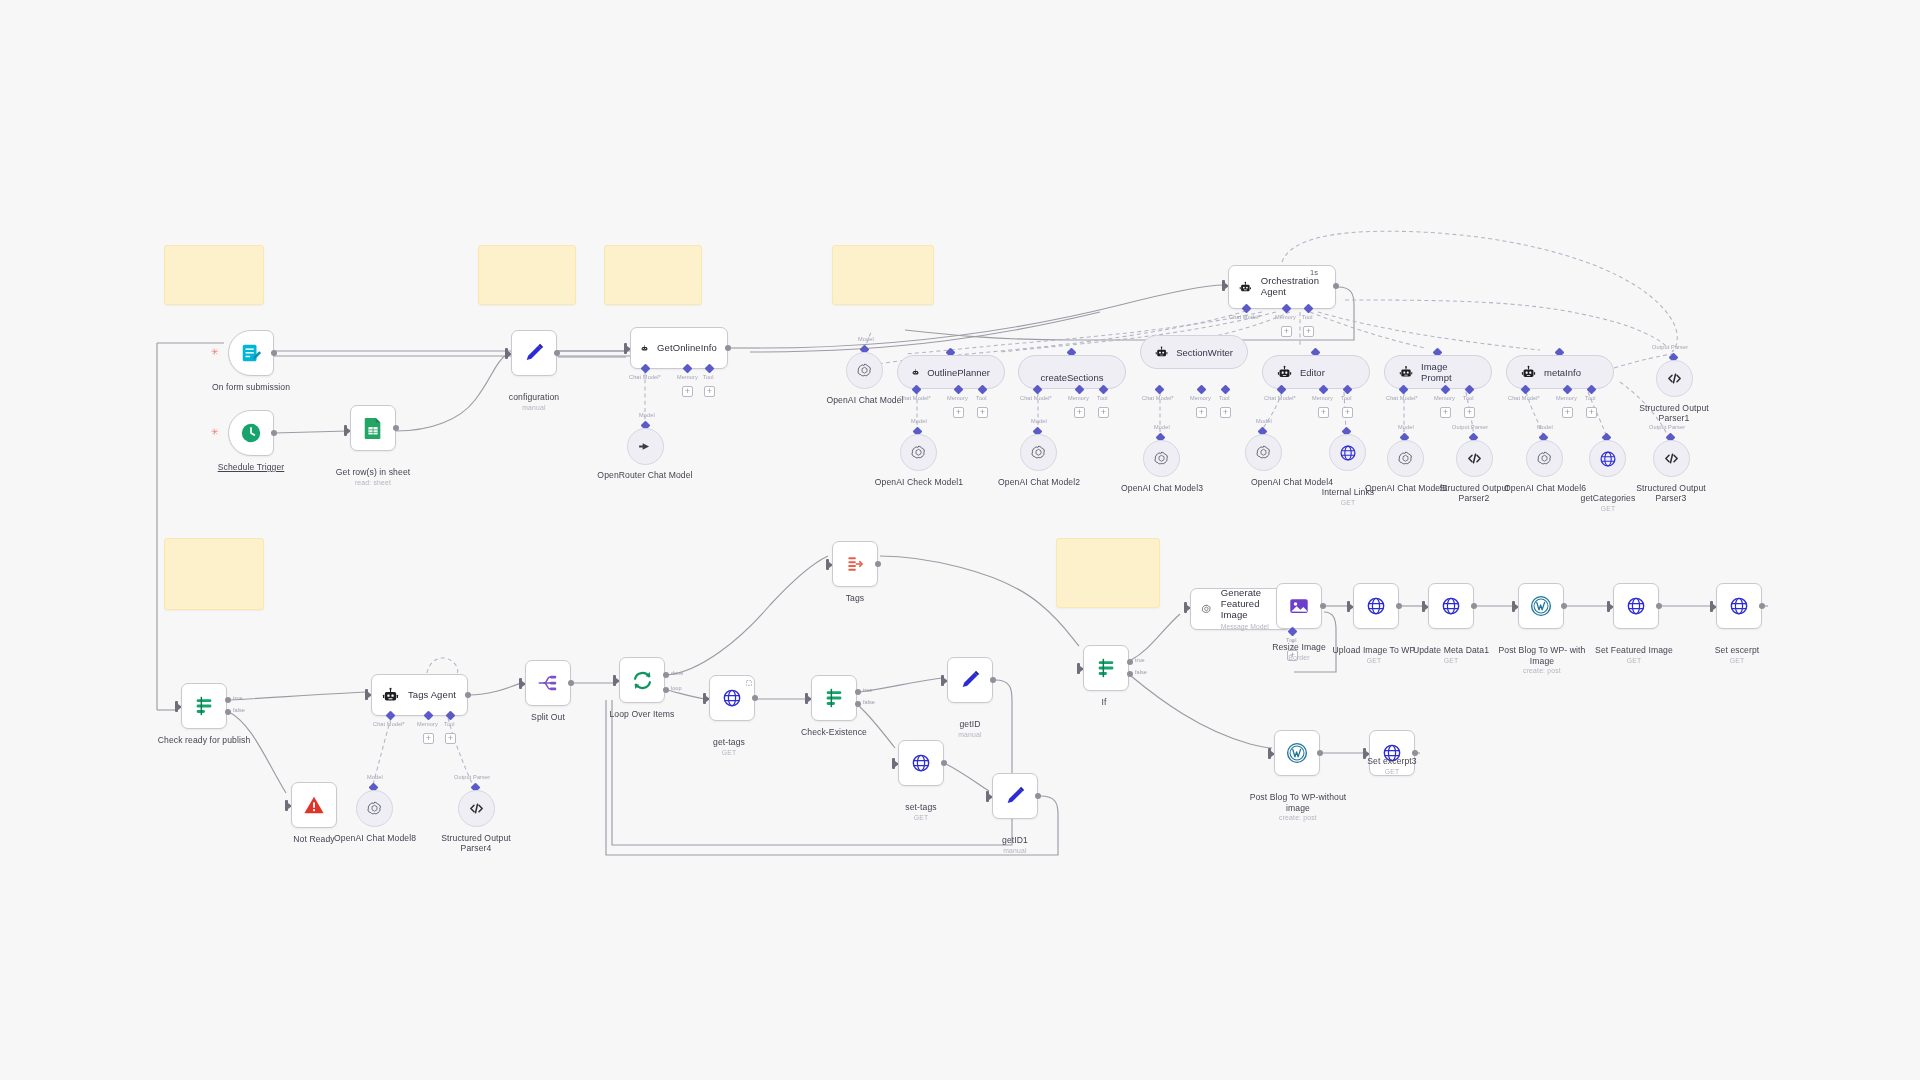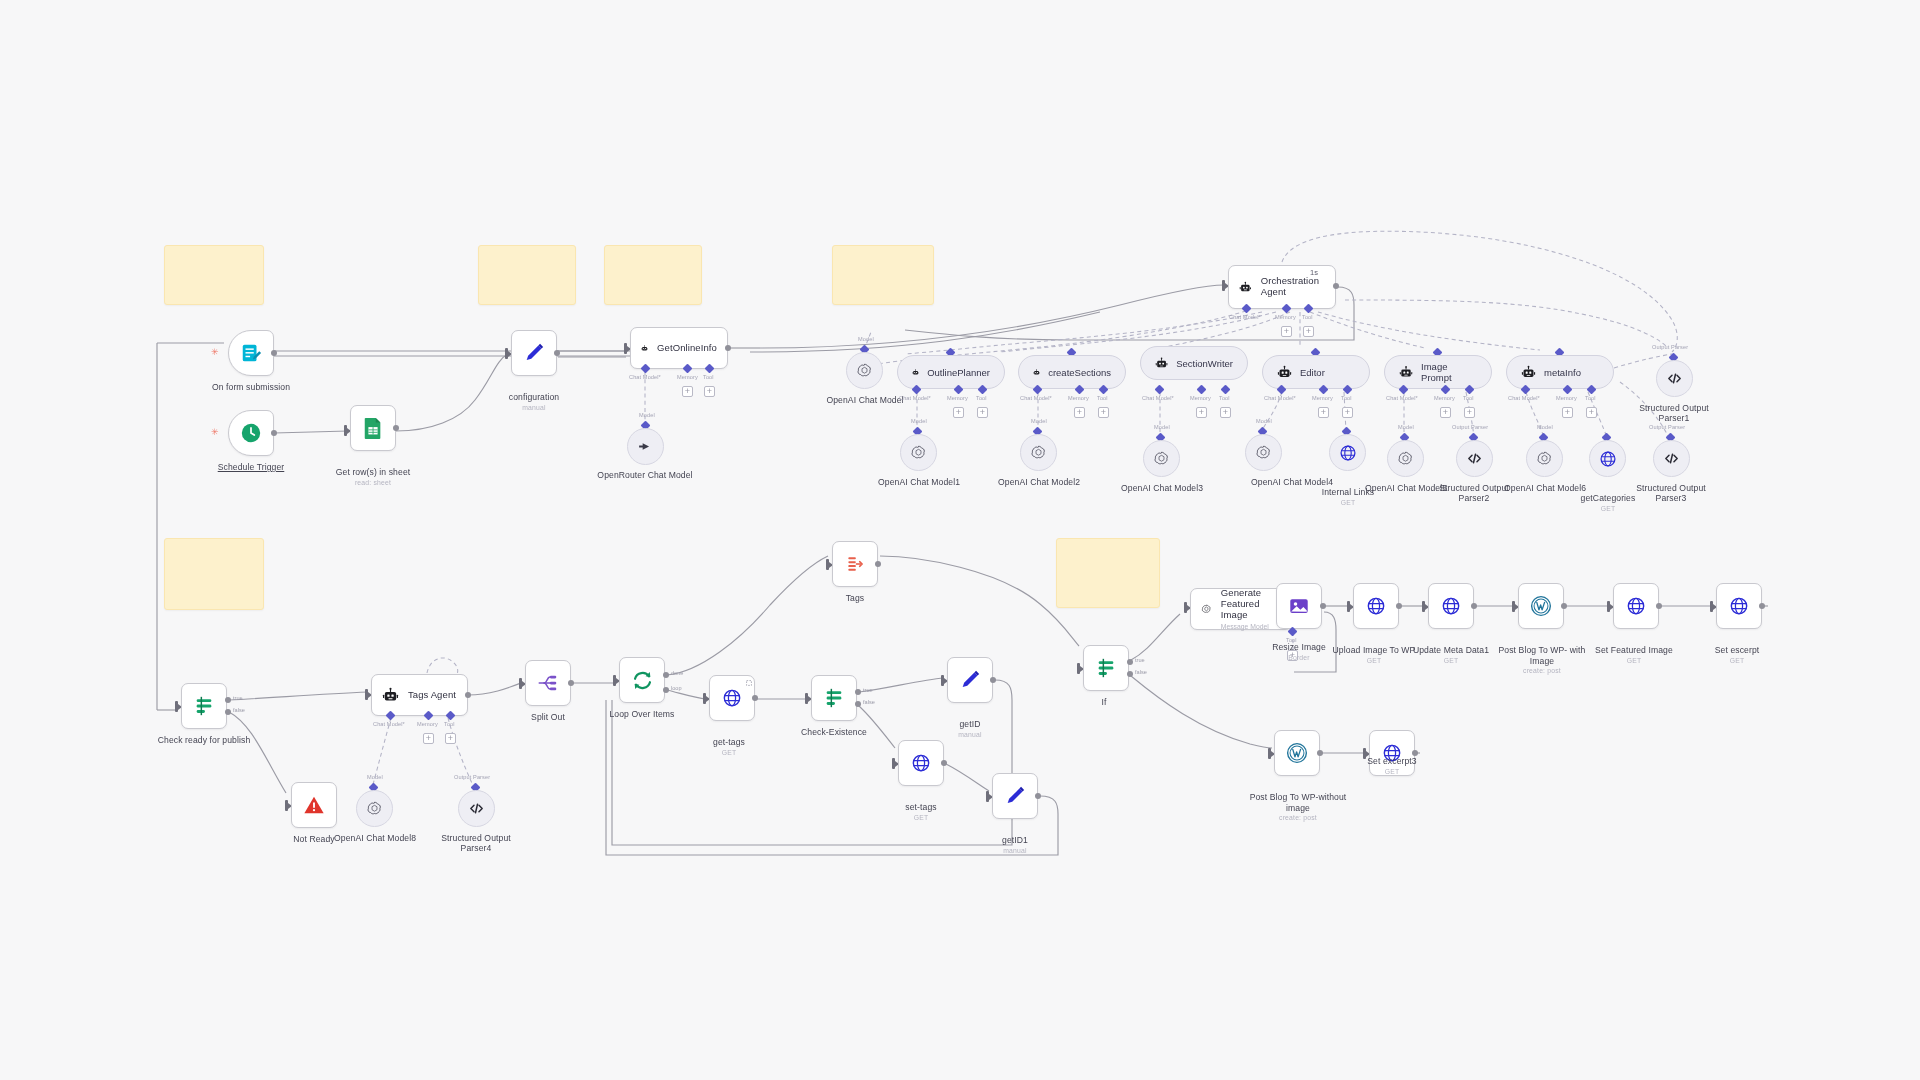--- a/index.html
+++ b/index.html
@@ -458,24 +458,24 @@
   <div class="plus" style="left:953px;top:407px;"></div>
   <div class="plus" style="left:977px;top:407px;"></div>
   <div class="dport" style="left:914px;top:428px;"></div>
   <div class="plabel" style="left:911px;top:418px;">Model</div>
   <div class="node circle" style="left:900px;top:434px;">
     <svg class="ico" width="17" height="17" viewBox="0 0 24 24">
       <path d="M12 3.2c2 0 3.7 1.1 4.6 2.7 2 .2 3.6 1.9 3.6 4 0 .8-.2 1.5-.6 2.2.5 1.9-.3 4-2 5-1.1 2-3.6 2.8-5.6 1.9-1.8 1-4.2.5-5.5-1.2-2-.2-3.6-1.9-3.6-4 0-.8.2-1.5.6-2.2-.5-1.9.3-4 2-5 1-2 3.5-2.8 5.5-1.9.3-.1.7-.2 1-.5z" fill="none" stroke="#4a4a58" stroke-width="1.25"></path>
       <path d="M12 7.5 L15.5 9.5 L15.5 13.8 L12 15.8 L8.5 13.8 L8.5 9.5 Z" fill="none" stroke="#4a4a58" stroke-width="1"></path>
     </svg>
   </div>
-  <div class="cap" style="left:870px;top:477px;width:98px;">OpenAI Chat Model1</div>
+  <div class="cap" style="left:870px;top:477px;width:98px;">OpenAI Check Model1</div>
 
   <div class="dport" style="left:1068px;top:349px;"></div>
-  <div class="node pill" style="left:1018px;top:355px;width:108px;">
+  <div class="node pill" style="left:1018px;top:355px;width:108px;flex-direction:column;">
     <svg class="ico" width="15" height="15" viewBox="0 0 24 24">
       <rect x="4" y="7" width="16" height="12" rx="2.5" fill="#1d1d22"></rect>
       <rect x="7.5" y="10.5" width="3.2" height="3.4" rx="0.8" fill="#fff"></rect>
       <rect x="13.3" y="10.5" width="3.2" height="3.4" rx="0.8" fill="#fff"></rect>
       <rect x="9" y="16" width="6" height="1.2" rx="0.6" fill="#fff"></rect>
       <rect x="11.2" y="3" width="1.6" height="4" fill="#1d1d22"></rect>
       <circle cx="12" cy="2.6" r="1.5" fill="#1d1d22"></circle>
       <rect x="1.4" y="11" width="1.8" height="4.5" rx="0.8" fill="#1d1d22"></rect>
       <rect x="20.8" y="11" width="1.8" height="4.5" rx="0.8" fill="#1d1d22"></rect>
     </svg>
@@ -493,21 +493,21 @@
   <div class="plabel" style="left:1031px;top:418px;">Model</div>
   <div class="node circle" style="left:1020px;top:434px;">
     <svg class="ico" width="17" height="17" viewBox="0 0 24 24">
       <path d="M12 3.2c2 0 3.7 1.1 4.6 2.7 2 .2 3.6 1.9 3.6 4 0 .8-.2 1.5-.6 2.2.5 1.9-.3 4-2 5-1.1 2-3.6 2.8-5.6 1.9-1.8 1-4.2.5-5.5-1.2-2-.2-3.6-1.9-3.6-4 0-.8.2-1.5.6-2.2-.5-1.9.3-4 2-5 1-2 3.5-2.8 5.5-1.9.3-.1.7-.2 1-.5z" fill="none" stroke="#4a4a58" stroke-width="1.25"></path>
       <path d="M12 7.5 L15.5 9.5 L15.5 13.8 L12 15.8 L8.5 13.8 L8.5 9.5 Z" fill="none" stroke="#4a4a58" stroke-width="1"></path>
     </svg>
   </div>
   <div class="cap" style="left:990px;top:477px;width:98px;">OpenAI Chat Model2</div>
 
   <div class="dport" style="left:1190px;top:349px;"></div>
-  <div class="node pill" style="left:1140px;top:346px;width:108px;">
+  <div class="node pill" style="left:1140px;top:335px;width:108px;">
     <svg class="ico" width="15" height="15" viewBox="0 0 24 24">
       <rect x="4" y="7" width="16" height="12" rx="2.5" fill="#1d1d22"></rect>
       <rect x="7.5" y="10.5" width="3.2" height="3.4" rx="0.8" fill="#fff"></rect>
       <rect x="13.3" y="10.5" width="3.2" height="3.4" rx="0.8" fill="#fff"></rect>
       <rect x="9" y="16" width="6" height="1.2" rx="0.6" fill="#fff"></rect>
       <rect x="11.2" y="3" width="1.6" height="4" fill="#1d1d22"></rect>
       <circle cx="12" cy="2.6" r="1.5" fill="#1d1d22"></circle>
       <rect x="1.4" y="11" width="1.8" height="4.5" rx="0.8" fill="#1d1d22"></rect>
       <rect x="20.8" y="11" width="1.8" height="4.5" rx="0.8" fill="#1d1d22"></rect>
     </svg>

